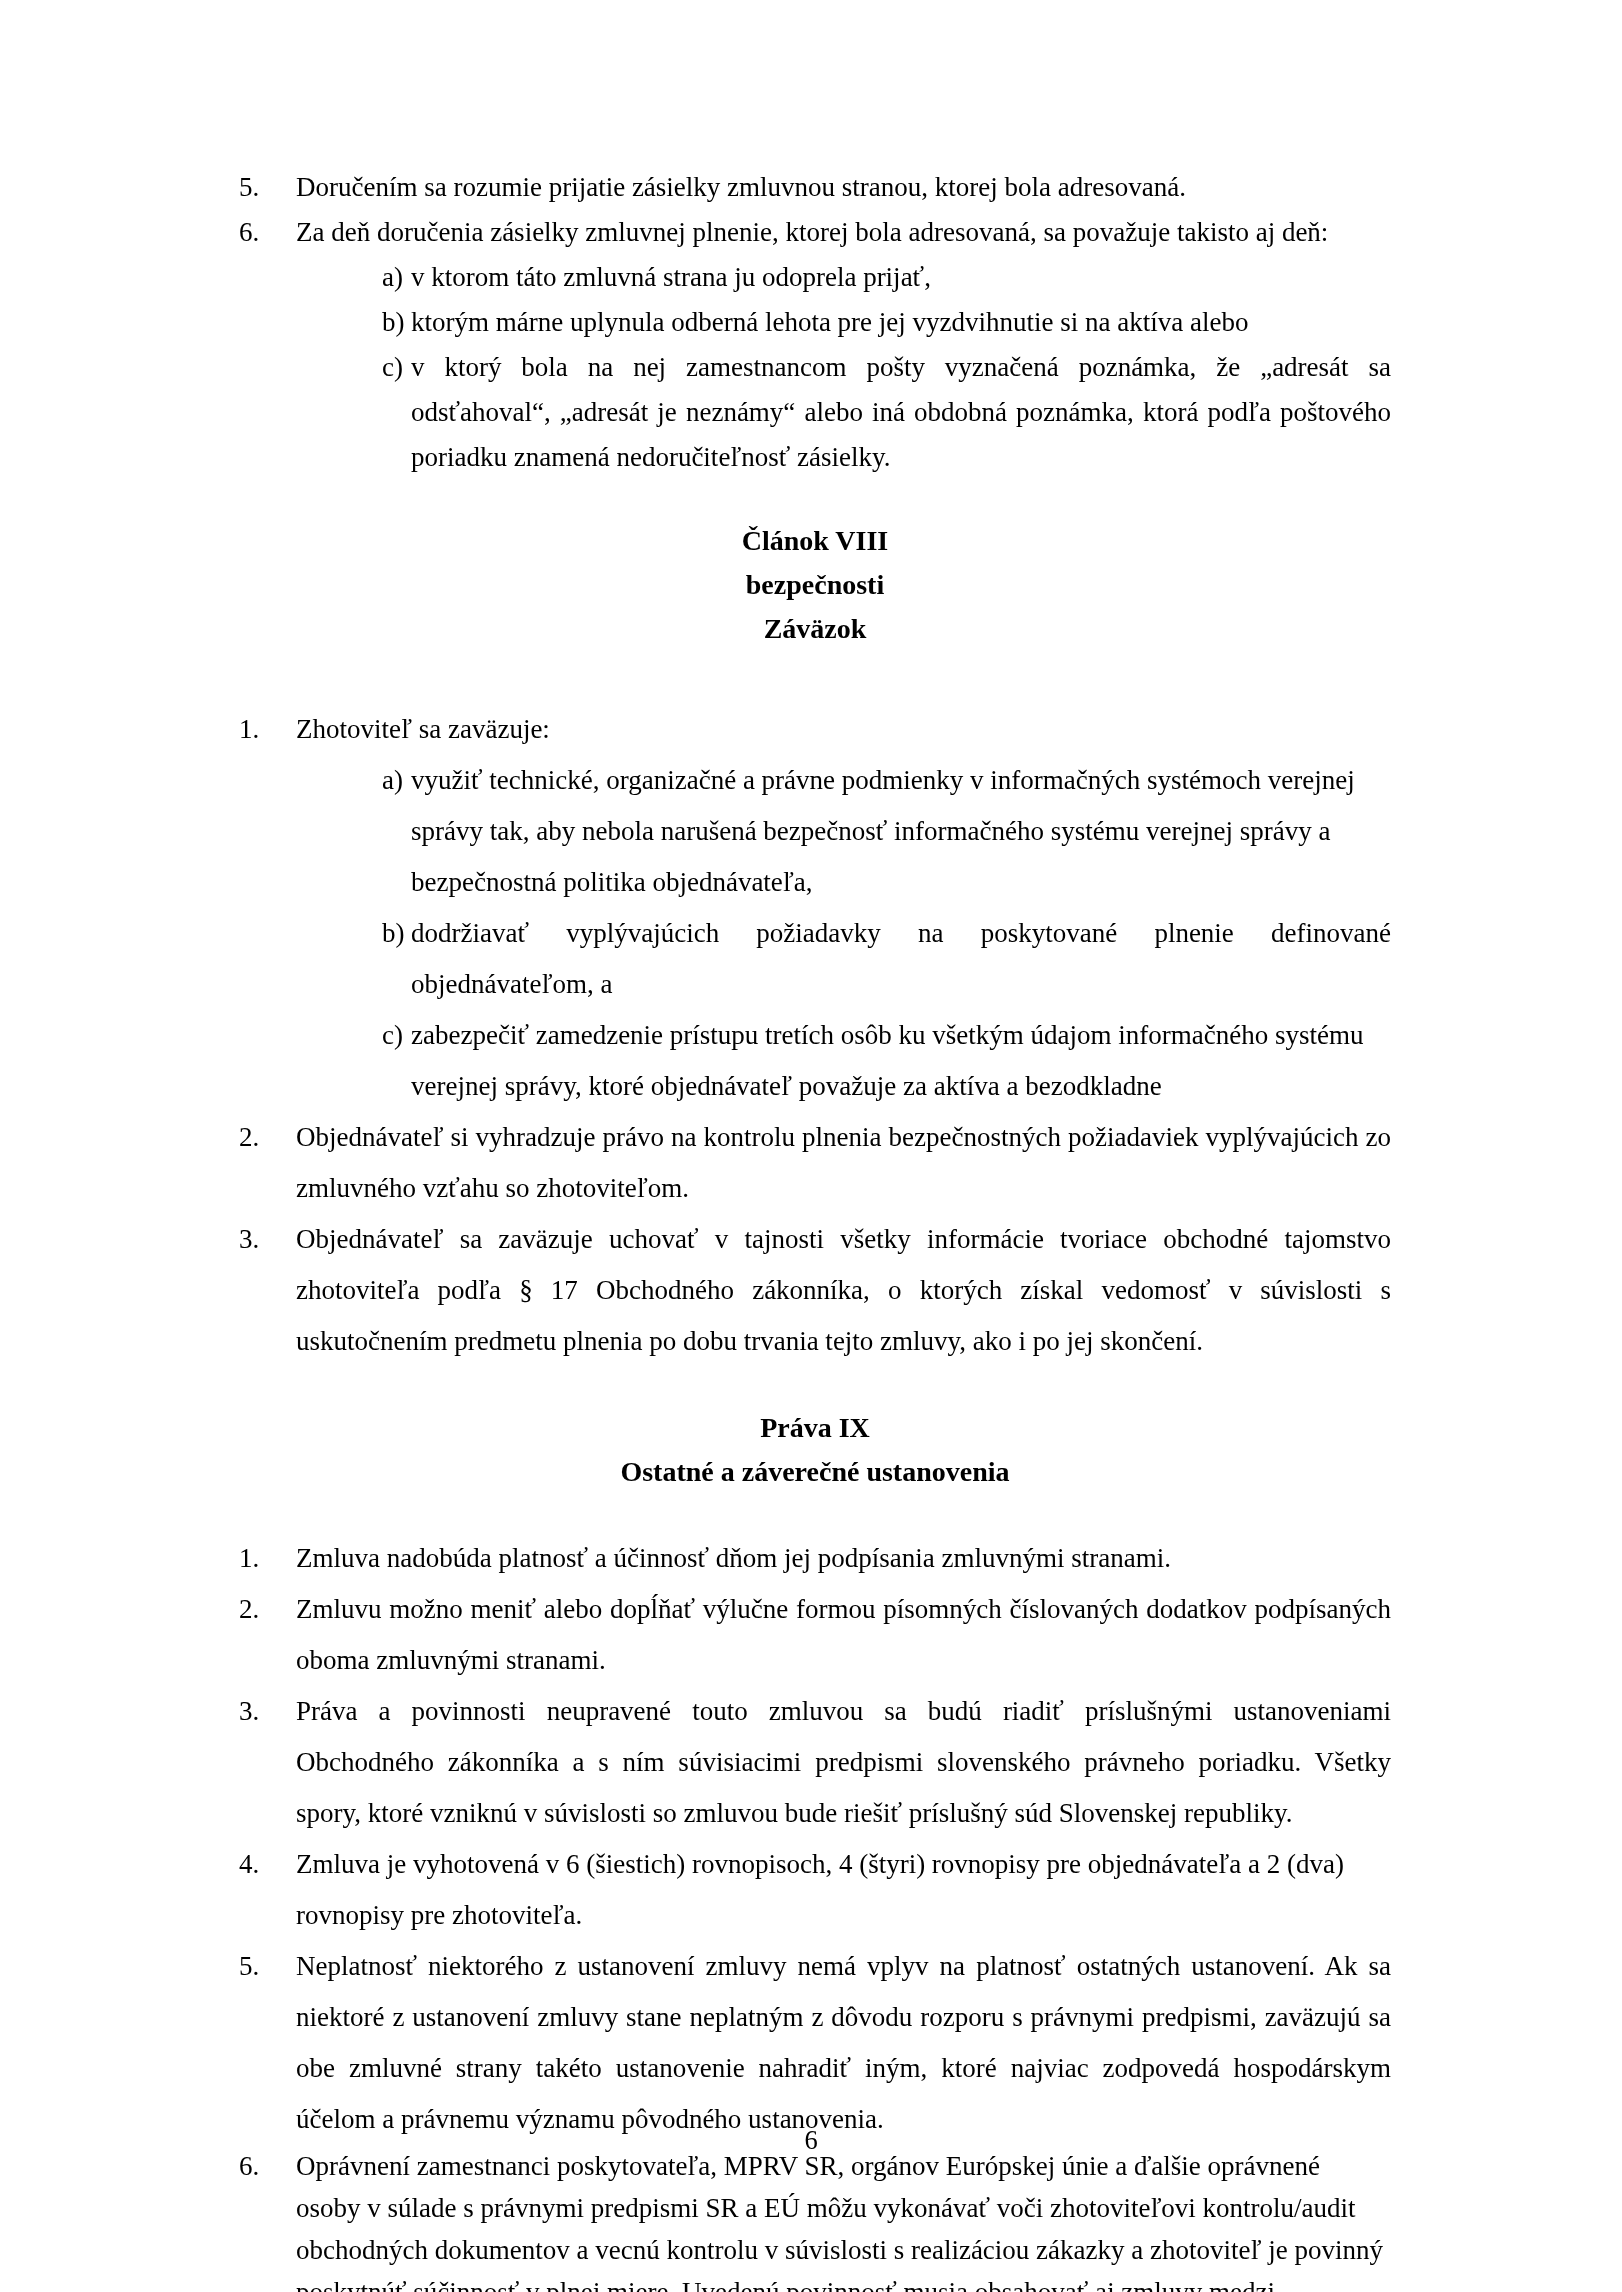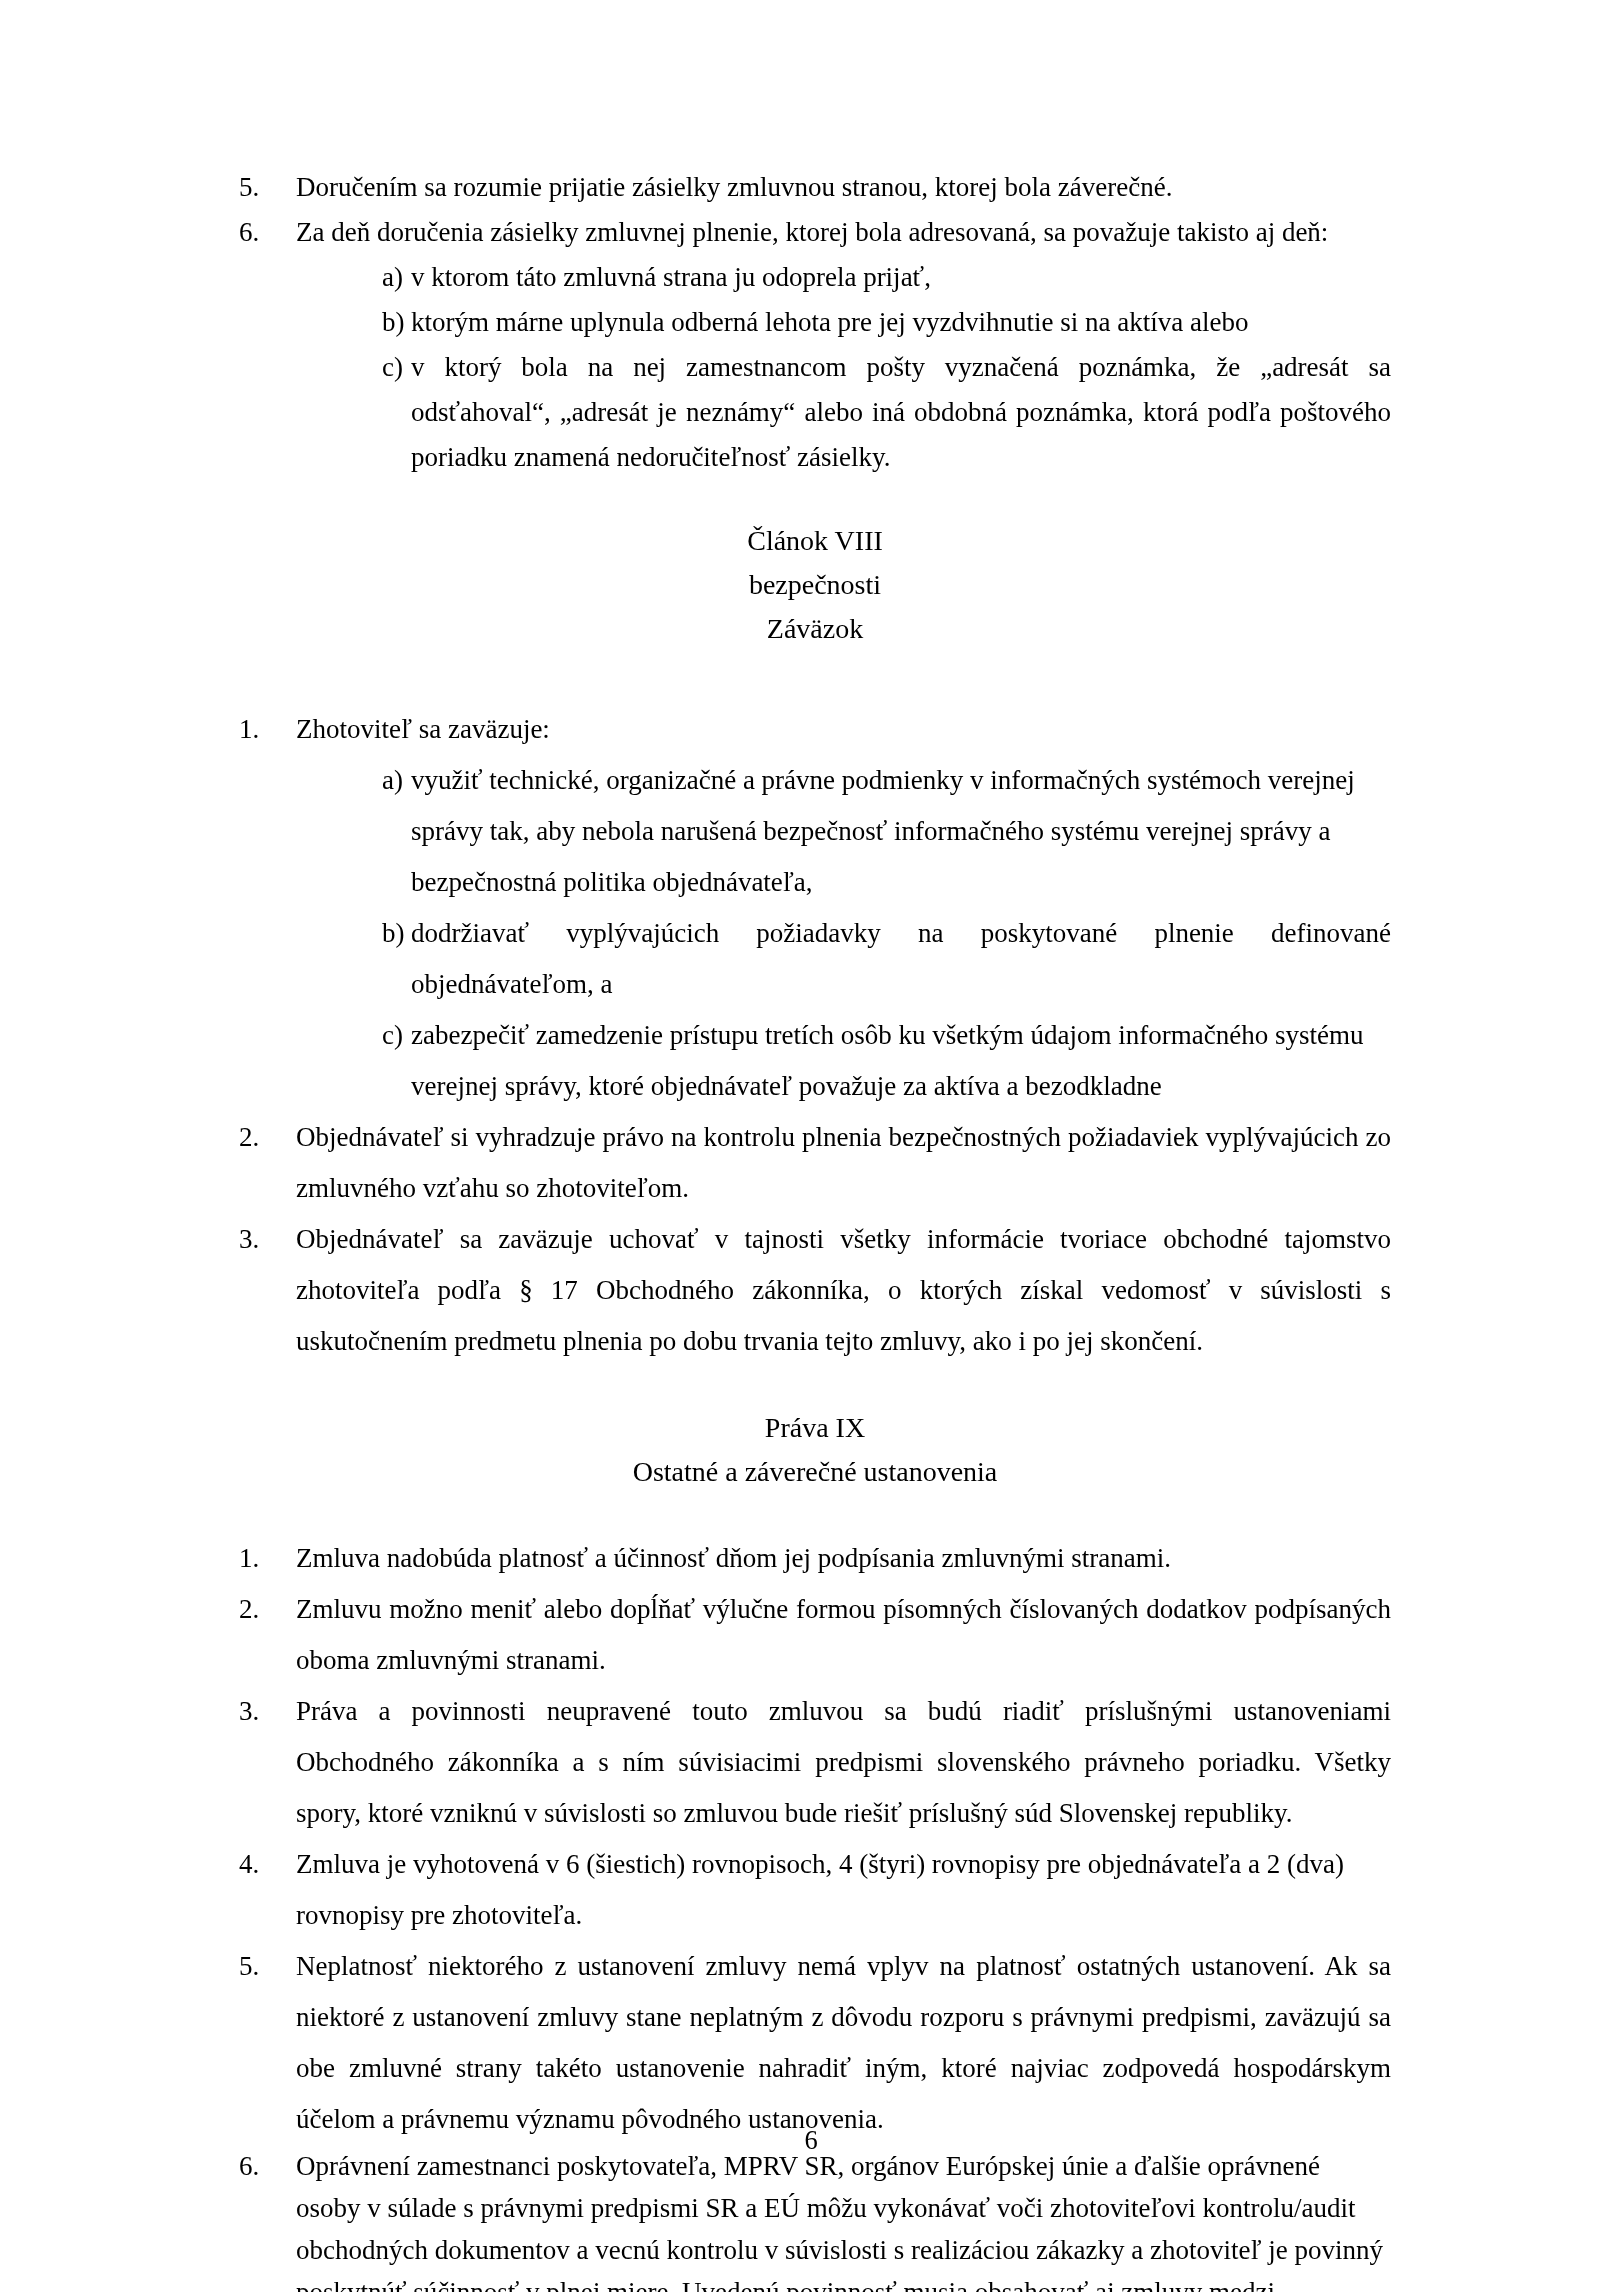--- a/index.html
+++ b/index.html
@@ -61,21 +61,21 @@
   .t.just { text-align: justify; text-justify: inter-word; }
   .t.tight { line-height: 42px; }
   .t.loose { line-height: 51px; }
 
   
   .block-notify .t { line-height: 45px; }
 
   
   .heading-group {
     text-align: center;
-    font-weight: normal;
+    font-weight: bold;
     font-size: 28px;
     line-height: 44px;
   }
   .heading-group .ln { display: block; }
   .spacer-m  { height: 39px; }
   .spacer-l  { height: 53px; }
 
   .page-number {
     position: absolute;
     left: 0;
@@ -89,21 +89,21 @@
 </head>
 <body>
 
 <div class="page">
   <div class="content">
 
     <div class="block-notify">
 
       <div class="item lvl1">
         <span class="marker t">5.</span>
-        <div class="body t">Doručením sa rozumie prijatie zásielky zmluvnou stranou, ktorej bola záverečné.</div>
+        <div class="body t">Doručením sa rozumie prijatie zásielky zmluvnou stranou, ktorej bola adresovaná.</div>
       </div>
 
       <div class="item lvl1">
         <span class="marker t">6.</span>
         <div class="body t">Za deň doručenia zásielky zmluvnej plnenie, ktorej bola adresovaná, sa považuje takisto aj deň:</div>
       </div>
 
       <div class="item lvl2">
         <span class="marker t">a)</span>
         <div class="body t">v ktorom táto zmluvná strana ju odoprela prijať,</div>

